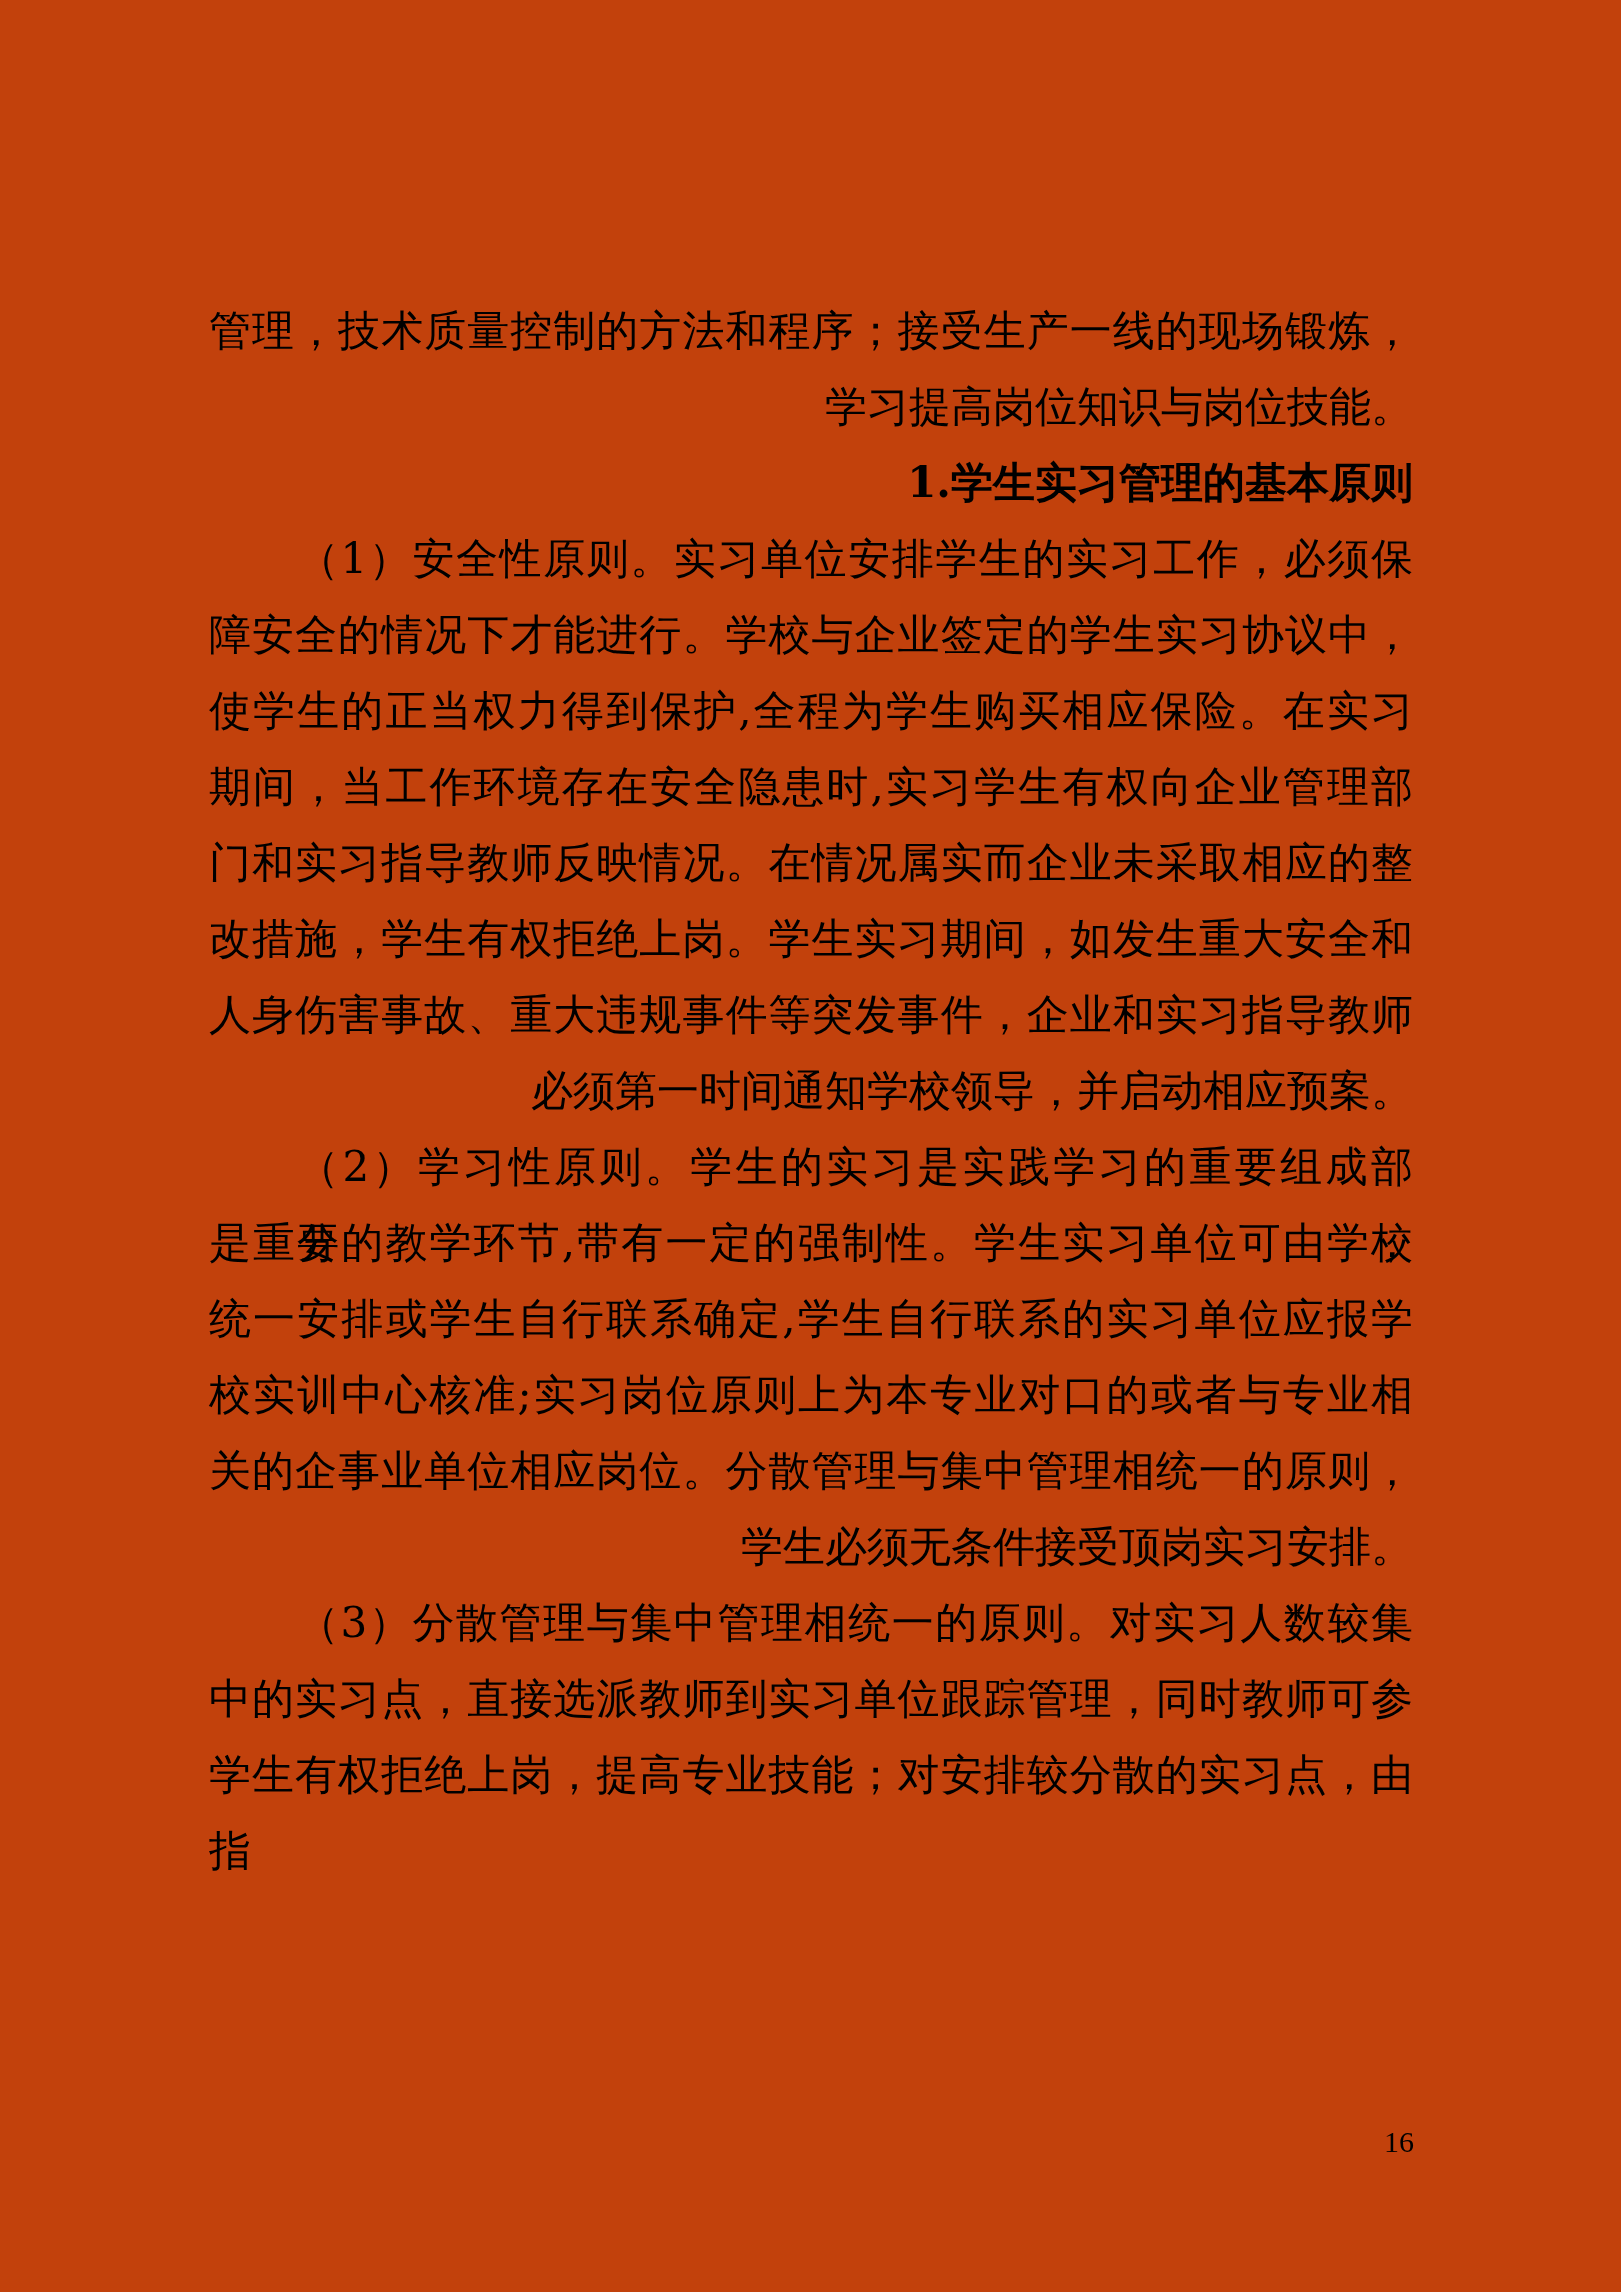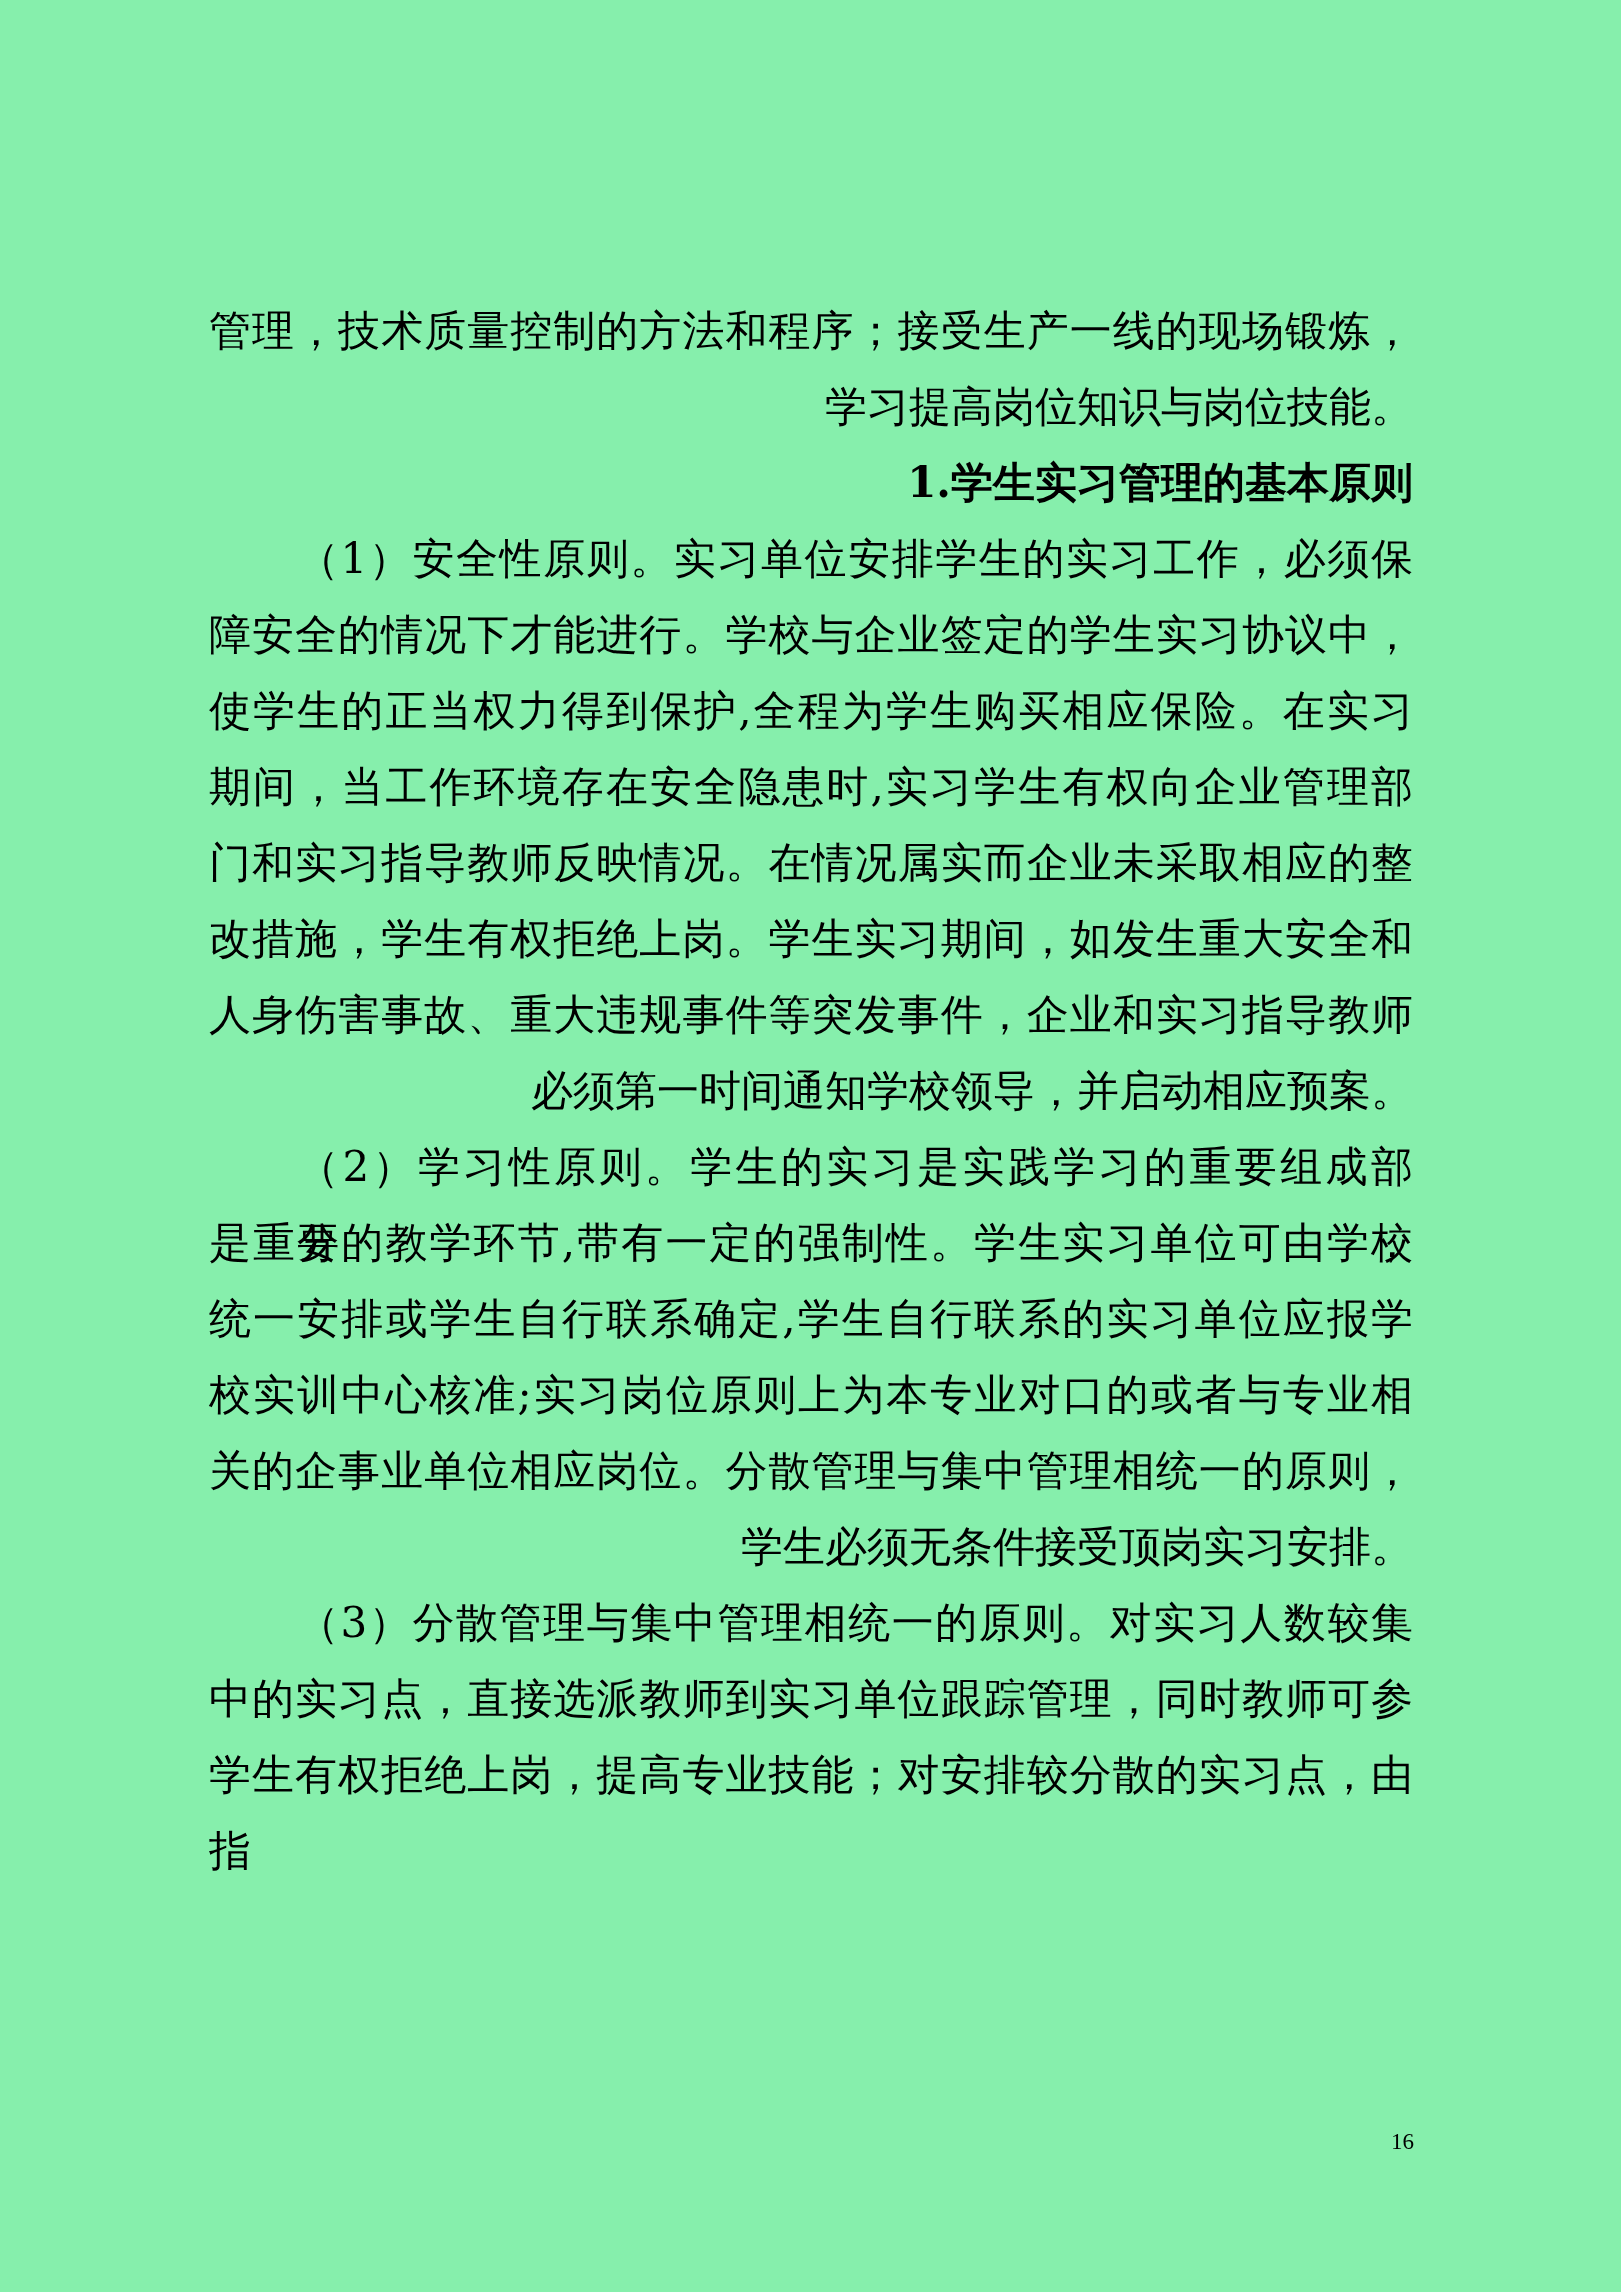--- a/index.html
+++ b/index.html
@@ -4,21 +4,21 @@
 <style>
   html, body {
     margin: 0;
     padding: 0;
     background: #ffffff;
   }
   .page {
     position: relative;
     width: 1621px;
     height: 2293px;
-    background: #86efac;
+    background: #c2410c;
     overflow: hidden;
     font-family: "DejaVu Serif", serif;
     color: #000000;
   }
   .text-block {
     position: absolute;
     left: 209px;
     top: 293px;
     width: 1204px;
     font-size: 42px;
@@ -37,21 +37,21 @@
   }
   .heading {
     font-weight: bold;
   }
   .page-number {
     position: absolute;
     left: 1353px;
     top: 2125px;
     width: 61px;
     text-align: right;
-    font-size: 23px;
+    font-size: 30px;
     line-height: 33px;
     font-family: "Liberation Serif", serif;
   }
 </style>
 </head>
 <body>
 
 <div class="page">
   <div class="text-block">
     <div class="line just">管理，技术质量控制的方法和程序；接受生产一线的现场锻炼，</div>

